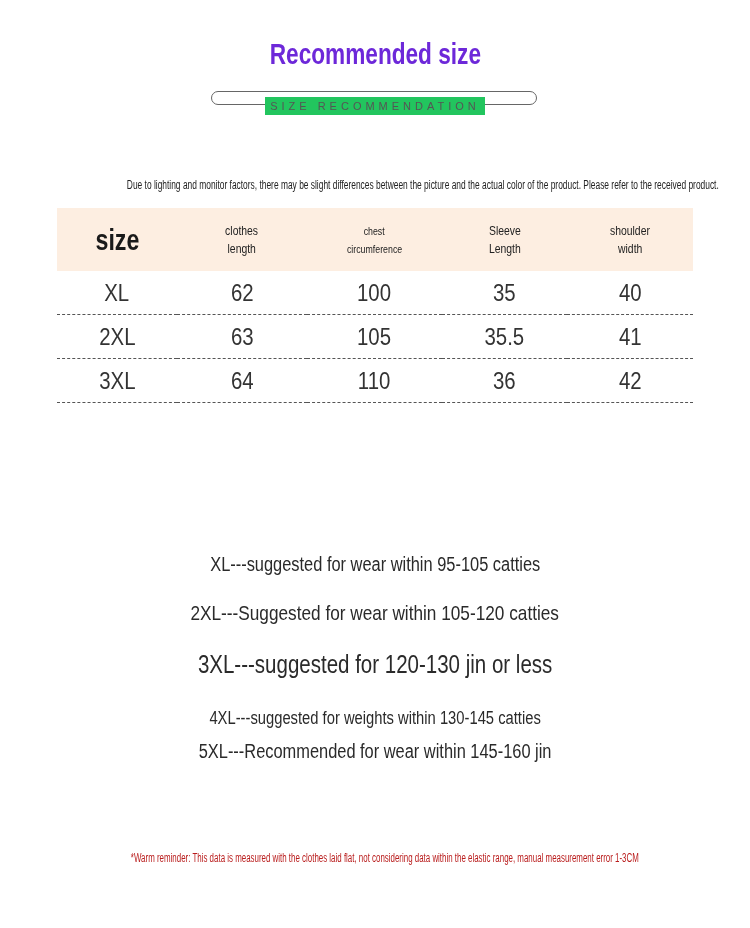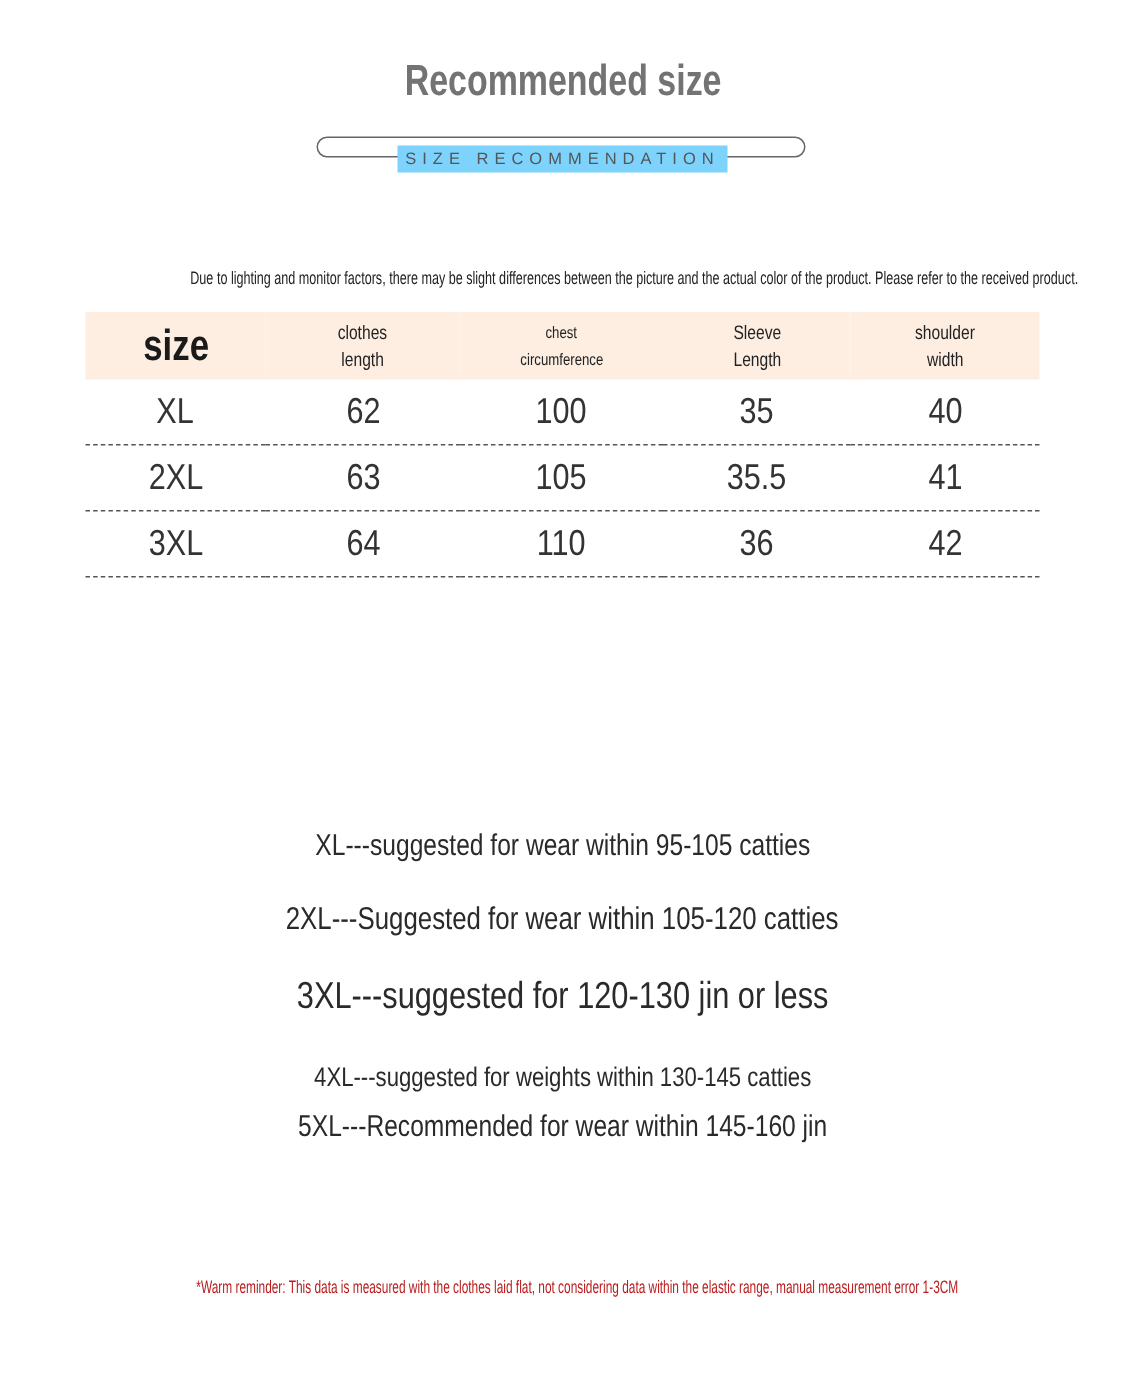--- a/index.html
+++ b/index.html
@@ -1,24 +1,24 @@
 <!DOCTYPE html>
 <html><head>
 <meta charset="utf-8">
 <style>
   html, body { margin:0; padding:0; background:#ffffff; }
   body { width:750px; height:928px; position:relative; overflow:hidden; font-family:"Liberation Sans", sans-serif; color:#222; }
   .cond { display:inline-block; transform:scaleX(0.78); transform-origin:center; white-space:nowrap; }
-  .title { position:absolute; top:38px; left:0; width:750px; text-align:center; font-size:29px; font-weight:bold; color:#737373; }
+  .title { position:absolute; top:38px; left:0; width:750px; text-align:center; font-size:29px; font-weight:bold; color:#6d28d9; }
   .pill { position:absolute; left:211px; top:91px; width:326px; height:14px; border:1.5px solid #666; border-radius:9px; box-sizing:border-box; }
-  .pill-label { position:absolute; left:265px; top:97px; width:220px; height:18px; background:#7dd3fc; text-align:center; font-size:11px; letter-spacing:4px; color:#555; line-height:18px; }
+  .pill-label { position:absolute; left:265px; top:97px; width:220px; height:18px; background:#22c55e; text-align:center; font-size:11px; letter-spacing:4px; color:#555; line-height:18px; }
   .notice { position:absolute; top:178px; left:0; width:750px; text-align:center; font-size:12px; color:#222; }
   .notice .cond { transform:scaleX(0.7); }
   table.sz { position:absolute; left:57px; top:208px; width:636px; border-collapse:collapse; }
-  table.sz th { background:#fdeee1; height:45px; font-weight:normal; font-size:13px; line-height:18px; color:#222; padding:0;margin-left:20px; }
+  table.sz th { background:#fdeee1; height:63px; font-weight:normal; font-size:13px; line-height:18px; color:#222; padding:0;margin-left:20px; }
   table.sz th .cond { transform:scaleX(0.8); }
   table.sz th.size-h { font-size:29px; font-weight:bold; color:#1a1a1a; }
   table.sz td { height:43px; text-align:center; font-size:24px; color:#333; border-bottom:1px dashed #555; padding:0; }
   table.sz td .cond { transform:scaleX(0.85); }
   table.sz th.chest-h { font-size:11px; }
   .rec { position:absolute; left:0; width:750px; text-align:center; color:#2a2a2a; }
   .rec .cond { transform:scaleX(0.82); }
   .footer { position:absolute; top:851px; left:0; width:750px; text-align:center; font-size:12px; color:#b91c1c; }
   .footer .cond { transform:scaleX(0.66); }
 </style>

